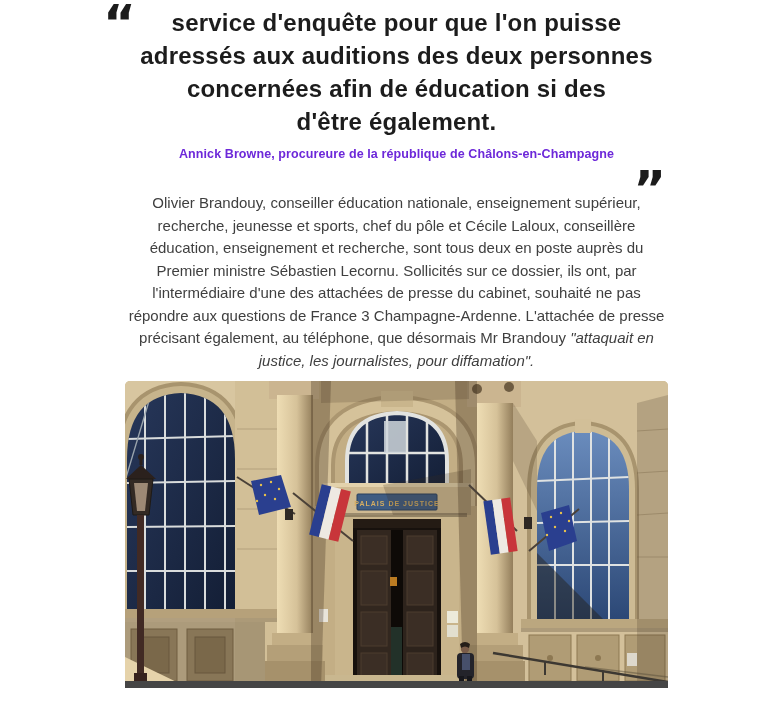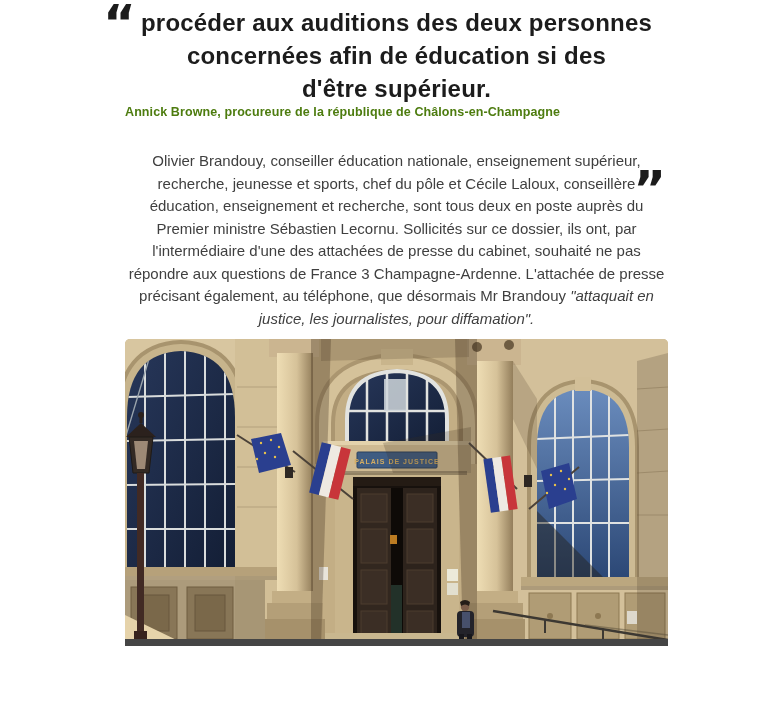--- a/index.html
+++ b/index.html
@@ -34,24 +34,25 @@
     position: absolute;
     font-family: "DejaVu Sans", sans-serif;
     font-weight: 700;
     font-size: 50px;
     line-height: 1;
     color: #1c1c1c;
   }
   .qmark.open  { left: -22px; top: -2px; }
   .qmark.close { right: 2px; top: 164px; }
   .attribution {
-    text-align: left;
+    margin-top: 9px;
+    text-align: center;
     font-size: 12.5px;
     font-weight: 700;
-    color: #4d7c0f;
+    color: #6d28d9;
     letter-spacing: 0.1px;
   }
   
   .body-text {
     margin: 31px 0 8px 0;
     font-size: 15px;
     line-height: 22.5px;
     color: #3f3f3f;
     text-align: center;
   }
@@ -68,23 +69,24 @@
   .photo svg { display: block; }
 </style>
 </head>
 <body>
 
 <main class="content">
 
   <section class="quote-section">
     <span class="qmark open">“</span>
     <div class="quote-lines">
-      <div class="quote-line">procéder aux auditions des deux personnes</div>
+      <div class="quote-line">service d'enquête pour que l'on puisse</div>
+      <div class="quote-line">adressés aux auditions des deux personnes</div>
       <div class="quote-line">concernées afin de éducation si des</div>
-      <div class="quote-line">d'être supérieur.</div>
+      <div class="quote-line">d'être également.</div>
     </div>
     <span class="qmark close">”</span>
     <div class="attribution">Annick Browne, procureure de la république de Châlons-en-Champagne</div>
   </section>
 
   <p class="body-text"><span>Olivier Brandouy, conseiller éducation nationale, enseignement supérieur, recherche, jeunesse et sports, chef du pôle et Cécile Laloux, conseillère éducation, enseignement et recherche, sont tous deux en poste auprès du Premier ministre Sébastien Lecornu. Sollicités sur ce dossier, ils ont, par l'intermédiaire d'une des attachées de presse du cabinet, souhaité ne pas répondre aux questions de France 3 Champagne-Ardenne. L'attachée de presse précisant également, au téléphone, que désormais Mr Brandouy </span><span class="italic">"attaquait en justice, les journalistes, pour diffamation".</span></p>
 
   <figure class="photo">
     <svg width="543" height="307" viewBox="0 0 543 307" xmlns="http://www.w3.org/2000/svg">
       <defs>

